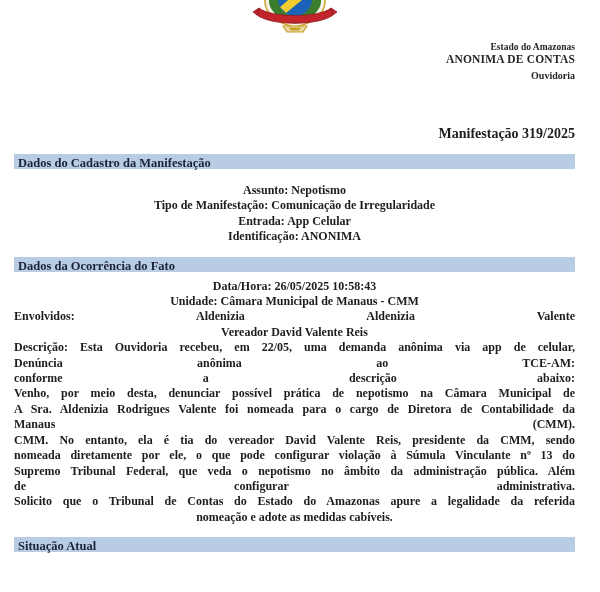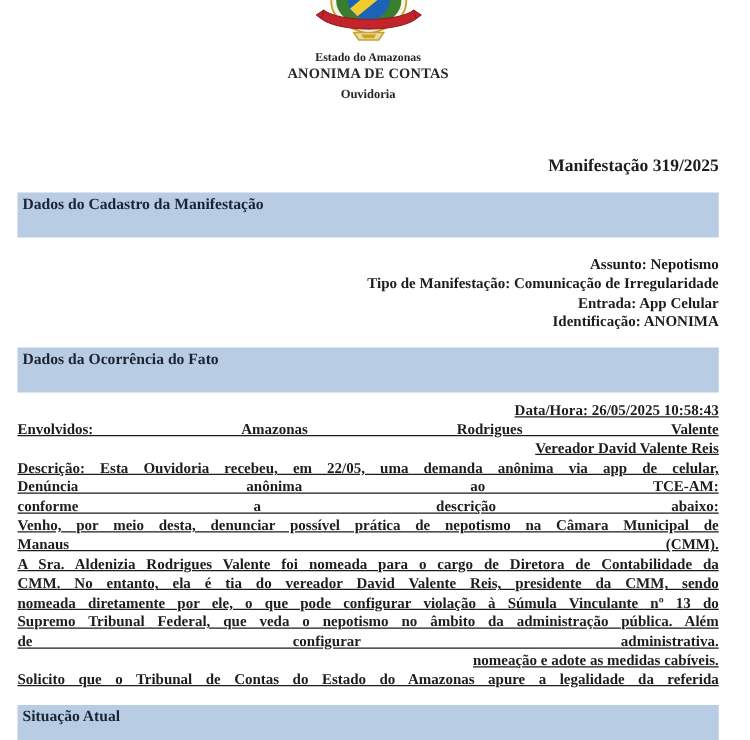--- a/index.html
+++ b/index.html
@@ -16,56 +16,56 @@
     color: #1d1d1d;
   }
   
   .crest {
     width: 92px; height: 33px;
     margin: 0 auto;
     overflow: hidden;
   }
   .org-block {
     margin-top: 9px;
-    text-align: center;
+    text-align: right;
     font-weight: 700;
     color: #262626;
   }
   .org-line1 { font-size: 9.5px;  line-height: 11px; }
   .org-line2 { font-size: 11.5px; line-height: 13px; letter-spacing: .2px; }
   .org-line3 { font-size: 10px; line-height: 18px; margin-top: 1px; }
   
   .doc-title {
     margin-top: 40px;
     font-size: 14px;
     font-weight: 700;
     line-height: 17px;
     color: #1d1d1d;
     text-align: right;
   }
   .section-bar {
     margin-top: 12px;
-    height: 36px;
+    height: 15px;
     background: #b8cce4;
     font-size: 12.5px;
     font-weight: 700;
     line-height: 19px;
     padding-left: 4px;
     color: #1b2433;
   }
   .section-bar.gap-lg { }
   .fields { margin-top: 14px; }
   .field-line, .occ-line {
     font-size: 12px;
     font-weight: 700;
     line-height: 15.4px;
     color: #1d1d1d;
-    text-align: right;
+    text-align: center;
   }
-  .occ-block { margin-top: 7px; text-decoration: underline; }
+  .occ-block { margin-top: 7px; }
   .occ-line.stretch {
     text-align: justify;
     text-align-last: justify;
   }
 </style>
 </head>
 <body>
 
 <div class="page">
 
@@ -103,31 +103,32 @@
     <div class="field-line">Assunto: Nepotismo</div>
     <div class="field-line">Tipo de Manifestação: Comunicação de Irregularidade</div>
     <div class="field-line">Entrada: App Celular</div>
     <div class="field-line">Identificação: ANONIMA</div>
   </div>
 
   <div class="section-bar gap-lg">Dados da Ocorrência do Fato</div>
 
   <div class="occ-block">
     <div class="occ-line">Data/Hora: 26/05/2025 10:58:43</div>
-    <div class="occ-line stretch">Envolvidos: Amazonas Rodrigues Valente</div>
+    <div class="occ-line">Unidade: Câmara Municipal de Manaus - CMM</div>
+    <div class="occ-line stretch">Envolvidos: Aldenizia Aldenizia Valente</div>
     <div class="occ-line">Vereador David Valente Reis</div>
     <div class="occ-line stretch">Descrição: Esta Ouvidoria recebeu, em 22/05, uma demanda anônima via app de celular,</div>
     <div class="occ-line stretch">Denúncia anônima ao TCE-AM:</div>
     <div class="occ-line stretch">conforme a descrição abaixo:</div>
     <div class="occ-line stretch">Venho, por meio desta, denunciar possível prática de nepotismo na Câmara Municipal de</div>
+    <div class="occ-line stretch">A Sra. Aldenizia Rodrigues Valente foi nomeada para o cargo de Diretora de Contabilidade da</div>
     <div class="occ-line stretch">Manaus (CMM).</div>
-    <div class="occ-line stretch">A Sra. Aldenizia Rodrigues Valente foi nomeada para o cargo de Diretora de Contabilidade da</div>
     <div class="occ-line stretch">CMM. No entanto, ela é tia do vereador David Valente Reis, presidente da CMM, sendo</div>
     <div class="occ-line stretch">nomeada diretamente por ele, o que pode configurar violação à Súmula Vinculante nº 13 do</div>
     <div class="occ-line stretch">Supremo Tribunal Federal, que veda o nepotismo no âmbito da administração pública. Além</div>
     <div class="occ-line stretch">de configurar administrativa.</div>
+    <div class="occ-line stretch">Solicito que o Tribunal de Contas do Estado do Amazonas apure a legalidade da referida</div>
     <div class="occ-line">nomeação e adote as medidas cabíveis.</div>
-    <div class="occ-line stretch">Solicito que o Tribunal de Contas do Estado do Amazonas apure a legalidade da referida</div>
   </div>
 
   <div class="section-bar">Situação Atual</div>
 
 </div>
 
 </body></html>

